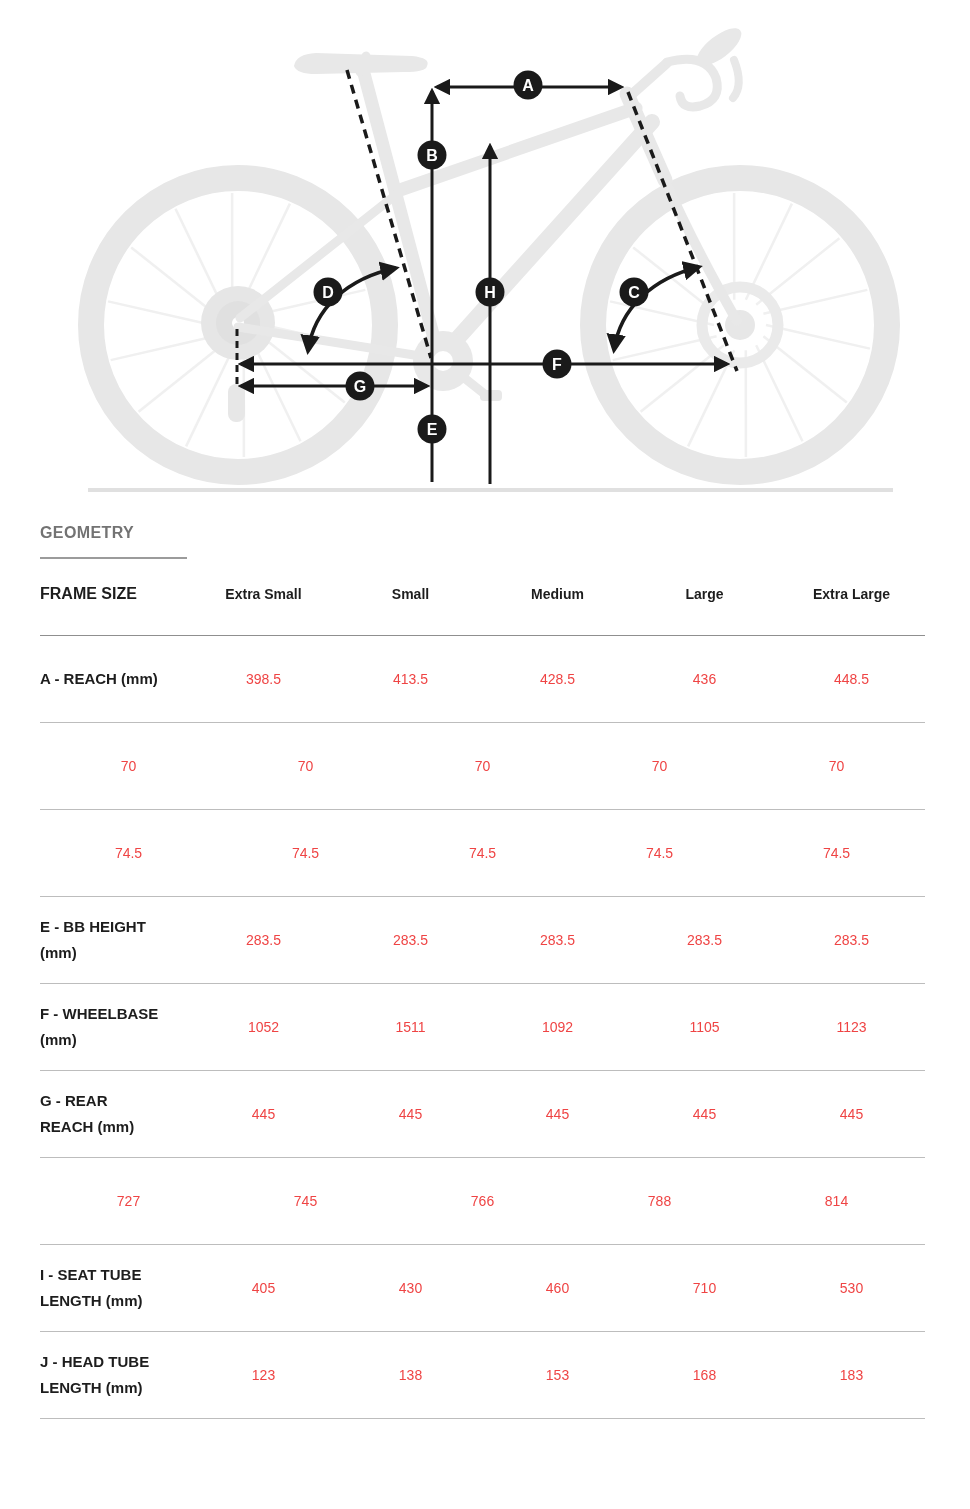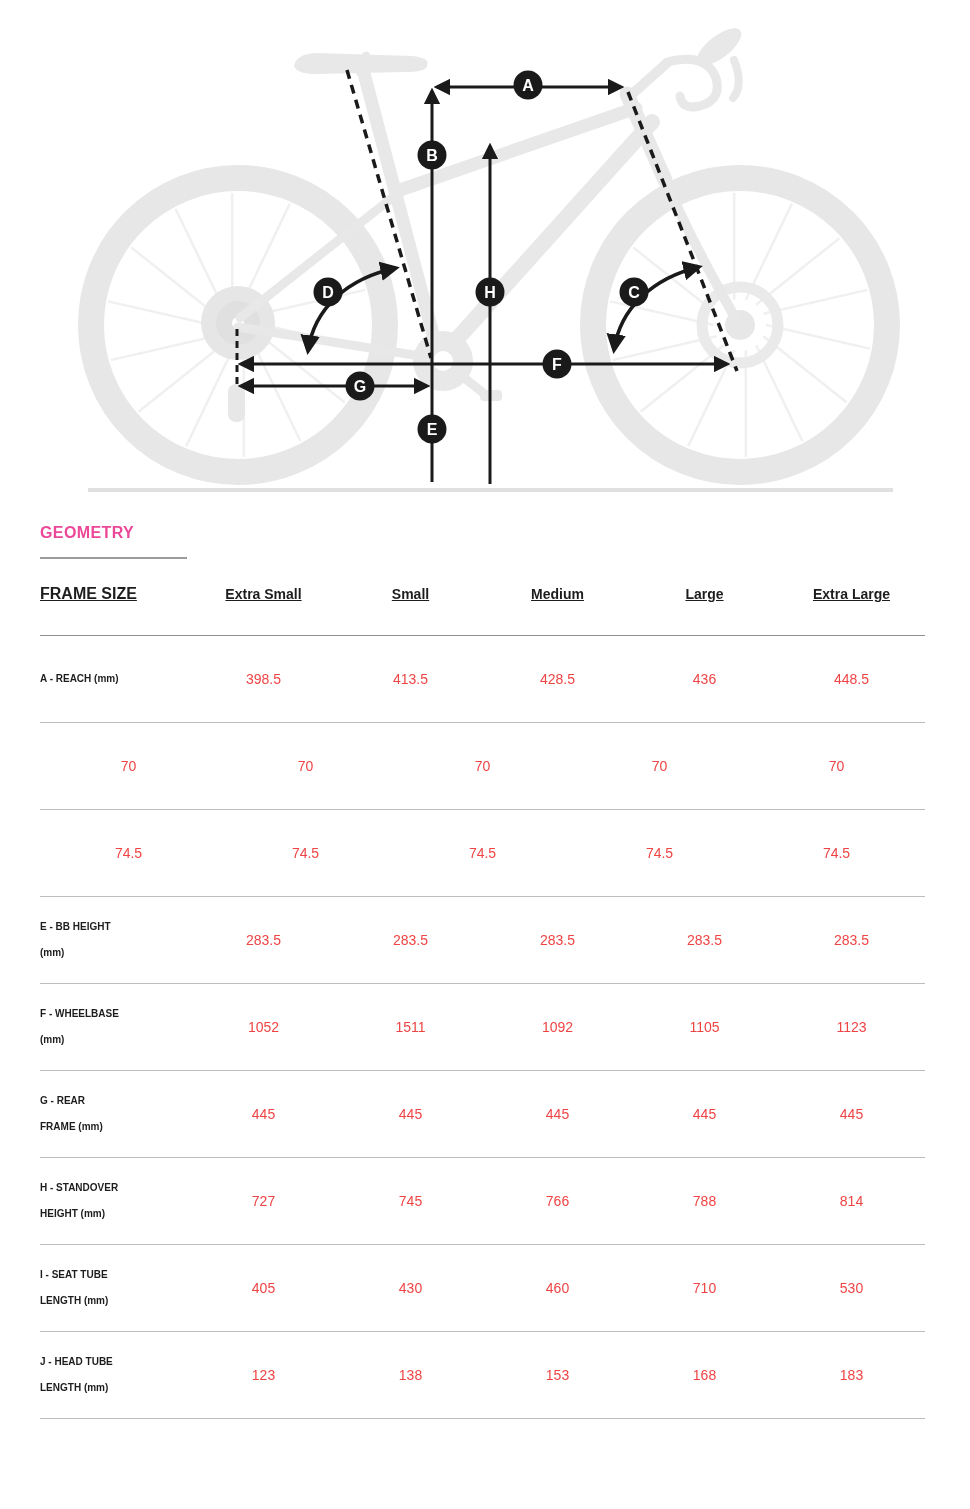--- a/index.html
+++ b/index.html
@@ -14,47 +14,46 @@
   .diagram svg { display:block; }
 
   .content { padding:0 45px 0 40px; }
 
   h2.section-title {
     margin:25px 0 0 0;
     font-size:16px;
     line-height:16px;
     font-weight:700;
     letter-spacing:0.4px;
-    color:#ec4899;
+    color:#737373;
   }
   .title-rule {
     width:147px;
     border-top:2px solid #9b9b9b;
     margin-top:16px;
   }
 
   .geo-table { width:100%; }
   .row {
     display:flex;
     align-items:center;
     border-bottom:1px solid #bdbdbd;
     min-height:86px;
   }
   .row.header {
     min-height:0;
     padding:26px 0 32px;
     border-bottom:1px solid #8f8f8f;
     align-items:flex-end;
-    text-decoration:underline;
   }
   .cell.label {
     width:150px;
     flex:0 0 150px;
     font-weight:700;
-    font-size:10px;
+    font-size:15px;
     line-height:26px;
     white-space:pre-line;
     color:#1d1d1d;
   }
   .row.header .cell.label { line-height:18px; font-size:16px; }
   .cell.size {
     flex:1 1 0;
     text-align:center;
     font-size:14px;
   }
@@ -235,30 +234,28 @@
             <div class="cell label">F - WHEELBASE
 (mm)</div>
             <div class="cell size val">1052</div>
             <div class="cell size val">1511</div>
             <div class="cell size val">1092</div>
             <div class="cell size val">1105</div>
             <div class="cell size val">1123</div>
           </div>
           <div class="row">
             <div class="cell label">G - REAR
-FRAME (mm)</div>
-            <div class="cell size val">445</div>
-            <div class="cell size val">445</div>
-            <div class="cell size val">445</div>
-            <div class="cell size val">445</div>
-            <div class="cell size val">445</div>
-          </div>
-          <div class="row">
-            <div class="cell label">H - STANDOVER
-HEIGHT (mm)</div>
+REACH (mm)</div>
+            <div class="cell size val">445</div>
+            <div class="cell size val">445</div>
+            <div class="cell size val">445</div>
+            <div class="cell size val">445</div>
+            <div class="cell size val">445</div>
+          </div>
+          <div class="row">
             <div class="cell size val">727</div>
             <div class="cell size val">745</div>
             <div class="cell size val">766</div>
             <div class="cell size val">788</div>
             <div class="cell size val">814</div>
           </div>
           <div class="row">
             <div class="cell label">I - SEAT TUBE
 LENGTH (mm)</div>
             <div class="cell size val">405</div>

